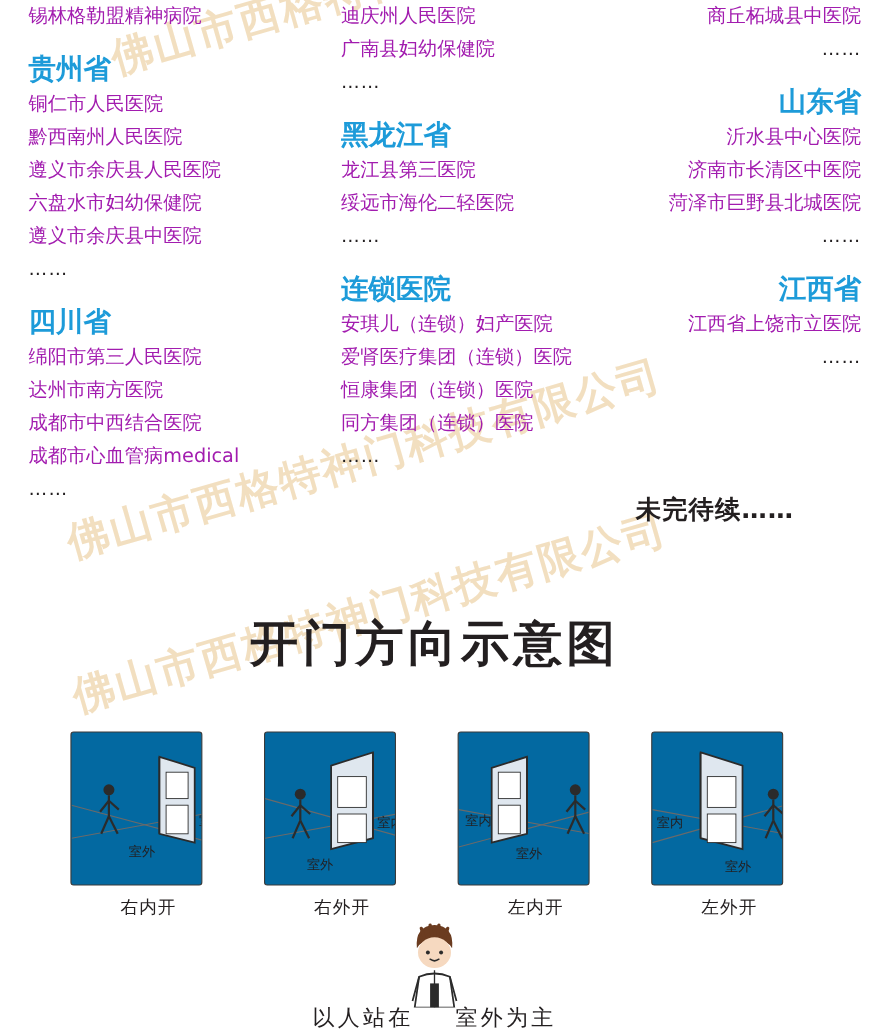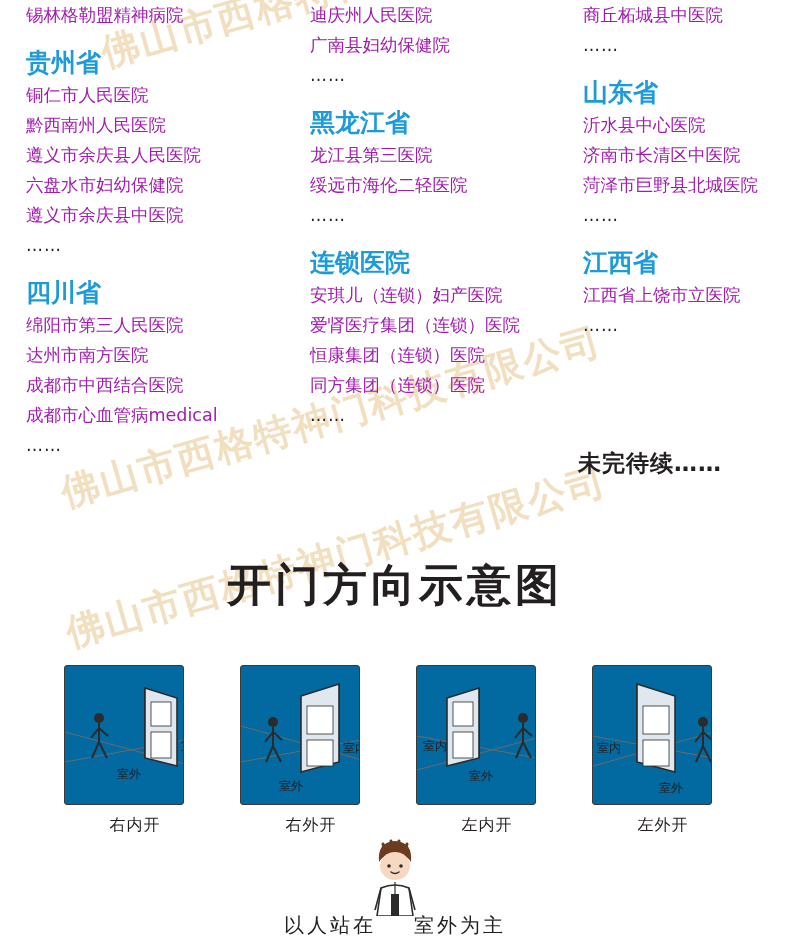--- a/index.html
+++ b/index.html
@@ -47,21 +47,21 @@
     width: 790px;
     height: 520px;
     z-index: 10;
   }
   .col {
     position: absolute;
     top: 0;
   }
   .col-1 { left: 26px; width: 250px; }
   .col-2 { left: 310px; width: 250px; }
-  .col-3 { left: 583px; width: 200px; }
+  .col-3 { left: 583px; width: 200px; text-align: right; }
 
   .prov {
     color: #1d9bd9;
     font-size: 25px;
     font-weight: bold;
     line-height: 30px;
     margin-top: 18px;
     margin-bottom: 2px;
   }
   .item {

